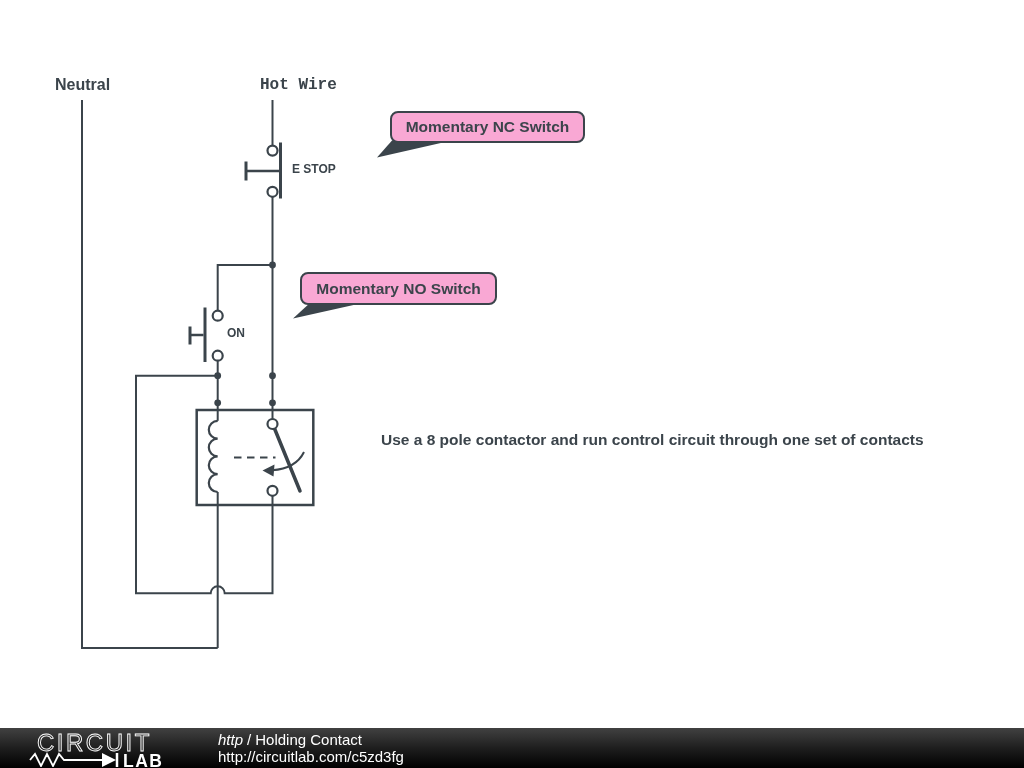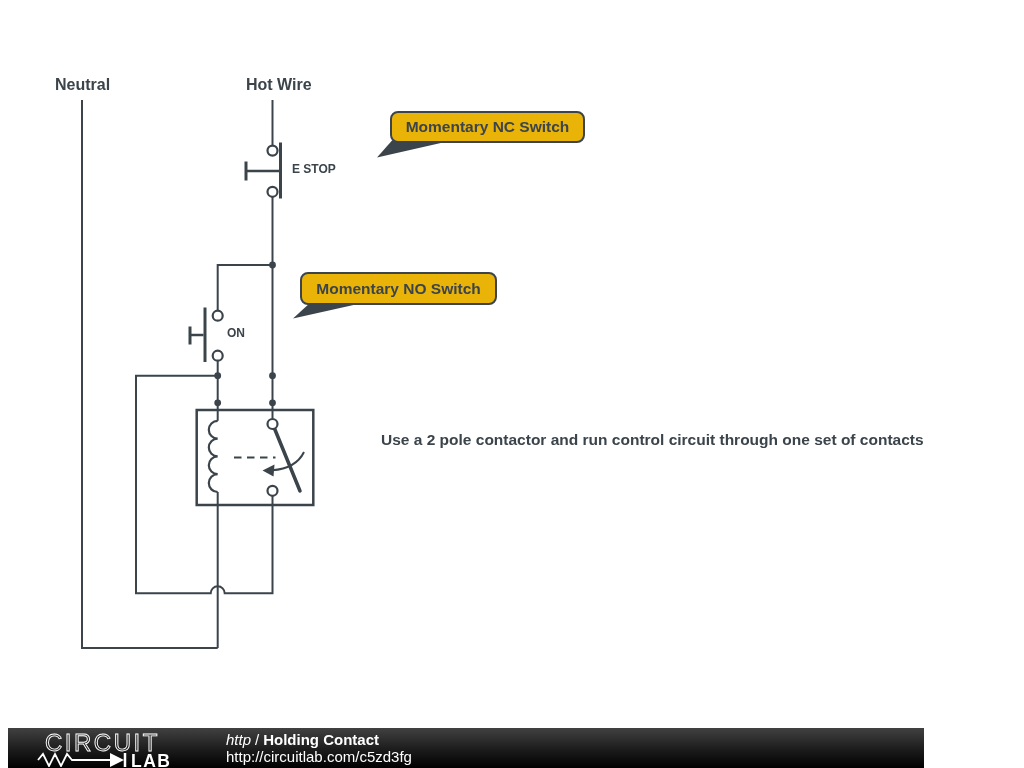--- a/index.html
+++ b/index.html
@@ -11,38 +11,38 @@
   }
   svg.circuit { position:absolute; left:0; top:0; color: var(--wire, #3b444b); }
   .lbl {
     position:absolute; white-space:nowrap; color: var(--wire, #3b444b);
     font-weight:bold; font-size:16px; line-height:1.05;
   }
   .lbl.small { font-size:12px; }
   .callout {
     position:absolute; box-sizing:border-box;
     border:2px solid var(--wire, #3b444b); border-radius:8px;
-    background:#eab308; color:var(--wire, #3b444b);
+    background:#f9a8d4; color:var(--wire, #3b444b);
     font-weight:bold; font-size:15.5px;
     display:flex; align-items:center; justify-content:center;
     white-space:nowrap;
   }
   .callout.nc { left:390px; top:111px; width:195px; height:32px; }
   .callout.no { left:300px; top:272px; width:197px; height:33px; }
   #footer {
-    position:absolute; left:8px; bottom:0; width:916px; height:40px;
+    position:absolute; left:0; bottom:0; width:1024px; height:40px;
     background: linear-gradient(180deg, var(--bar-top,#414141) 0%, #1b1b1b 55%, var(--bar-bottom,#000) 100%);
   }
   #footer .meta {
     position:absolute; left:218px; top:3px; color:#fff;
     font-size:15px; line-height:17px;
   }
   #footer .meta .author { font-style:italic; }
   #footer .meta .sep { padding:0 4px; }
-  #footer .meta .title { font-weight:bold; }
+  #footer .meta .title { font-weight:normal; }
   svg.logo { position:absolute; left:28px; top:1px; }
 </style>
 </head>
 <body>
 
 <div id="stage" style="--wire: #3b444b; --canvas-bg: #ffffff; --bar-top: #414141; --bar-bottom: #000000;">
 
   <svg class="circuit" width="1024" height="728" viewBox="0 0 1024 728">
     <g fill="none" stroke="currentColor" stroke-width="2">
 
@@ -96,24 +96,24 @@
       <circle cx="272.5" cy="375.7" r="3.4"></circle>
       <circle cx="217.7" cy="402.8" r="3.4"></circle>
       <circle cx="272.5" cy="402.8" r="3.4"></circle>
     </g>
 
     <polygon fill="currentColor" points="392,140.5 443,142.5 377,157.5"></polygon>
     <polygon fill="currentColor" points="311,302 358,304 293,318.5"></polygon>
   </svg>
 
   <div class="lbl" style="left:55px; top:77px;">Neutral</div>
-  <div class="lbl" style="left:246px; top:77px;">Hot Wire</div>
+  <div class="lbl" style="left:260px; top:77px;font-family:Liberation Mono, monospace;">Hot Wire</div>
   <div class="lbl small" style="left:292px; top:163px;">E STOP</div>
   <div class="lbl small" style="left:227px; top:327px;">ON</div>
-  <div class="lbl" style="left:381px; top:432px; font-size:15.5px;">Use a 2 pole contactor and run control circuit through one set of contacts</div>
+  <div class="lbl" style="left:381px; top:432px; font-size:15.5px;">Use a 8 pole contactor and run control circuit through one set of contacts</div>
 
   <div class="callout nc">
     <span>Momentary NC Switch</span>
   </div>
   <div class="callout no">
     <span>Momentary NO Switch</span>
   </div>
 
   <div id="footer">
     <svg class="logo" width="152" height="38" viewBox="0 0 152 38">

